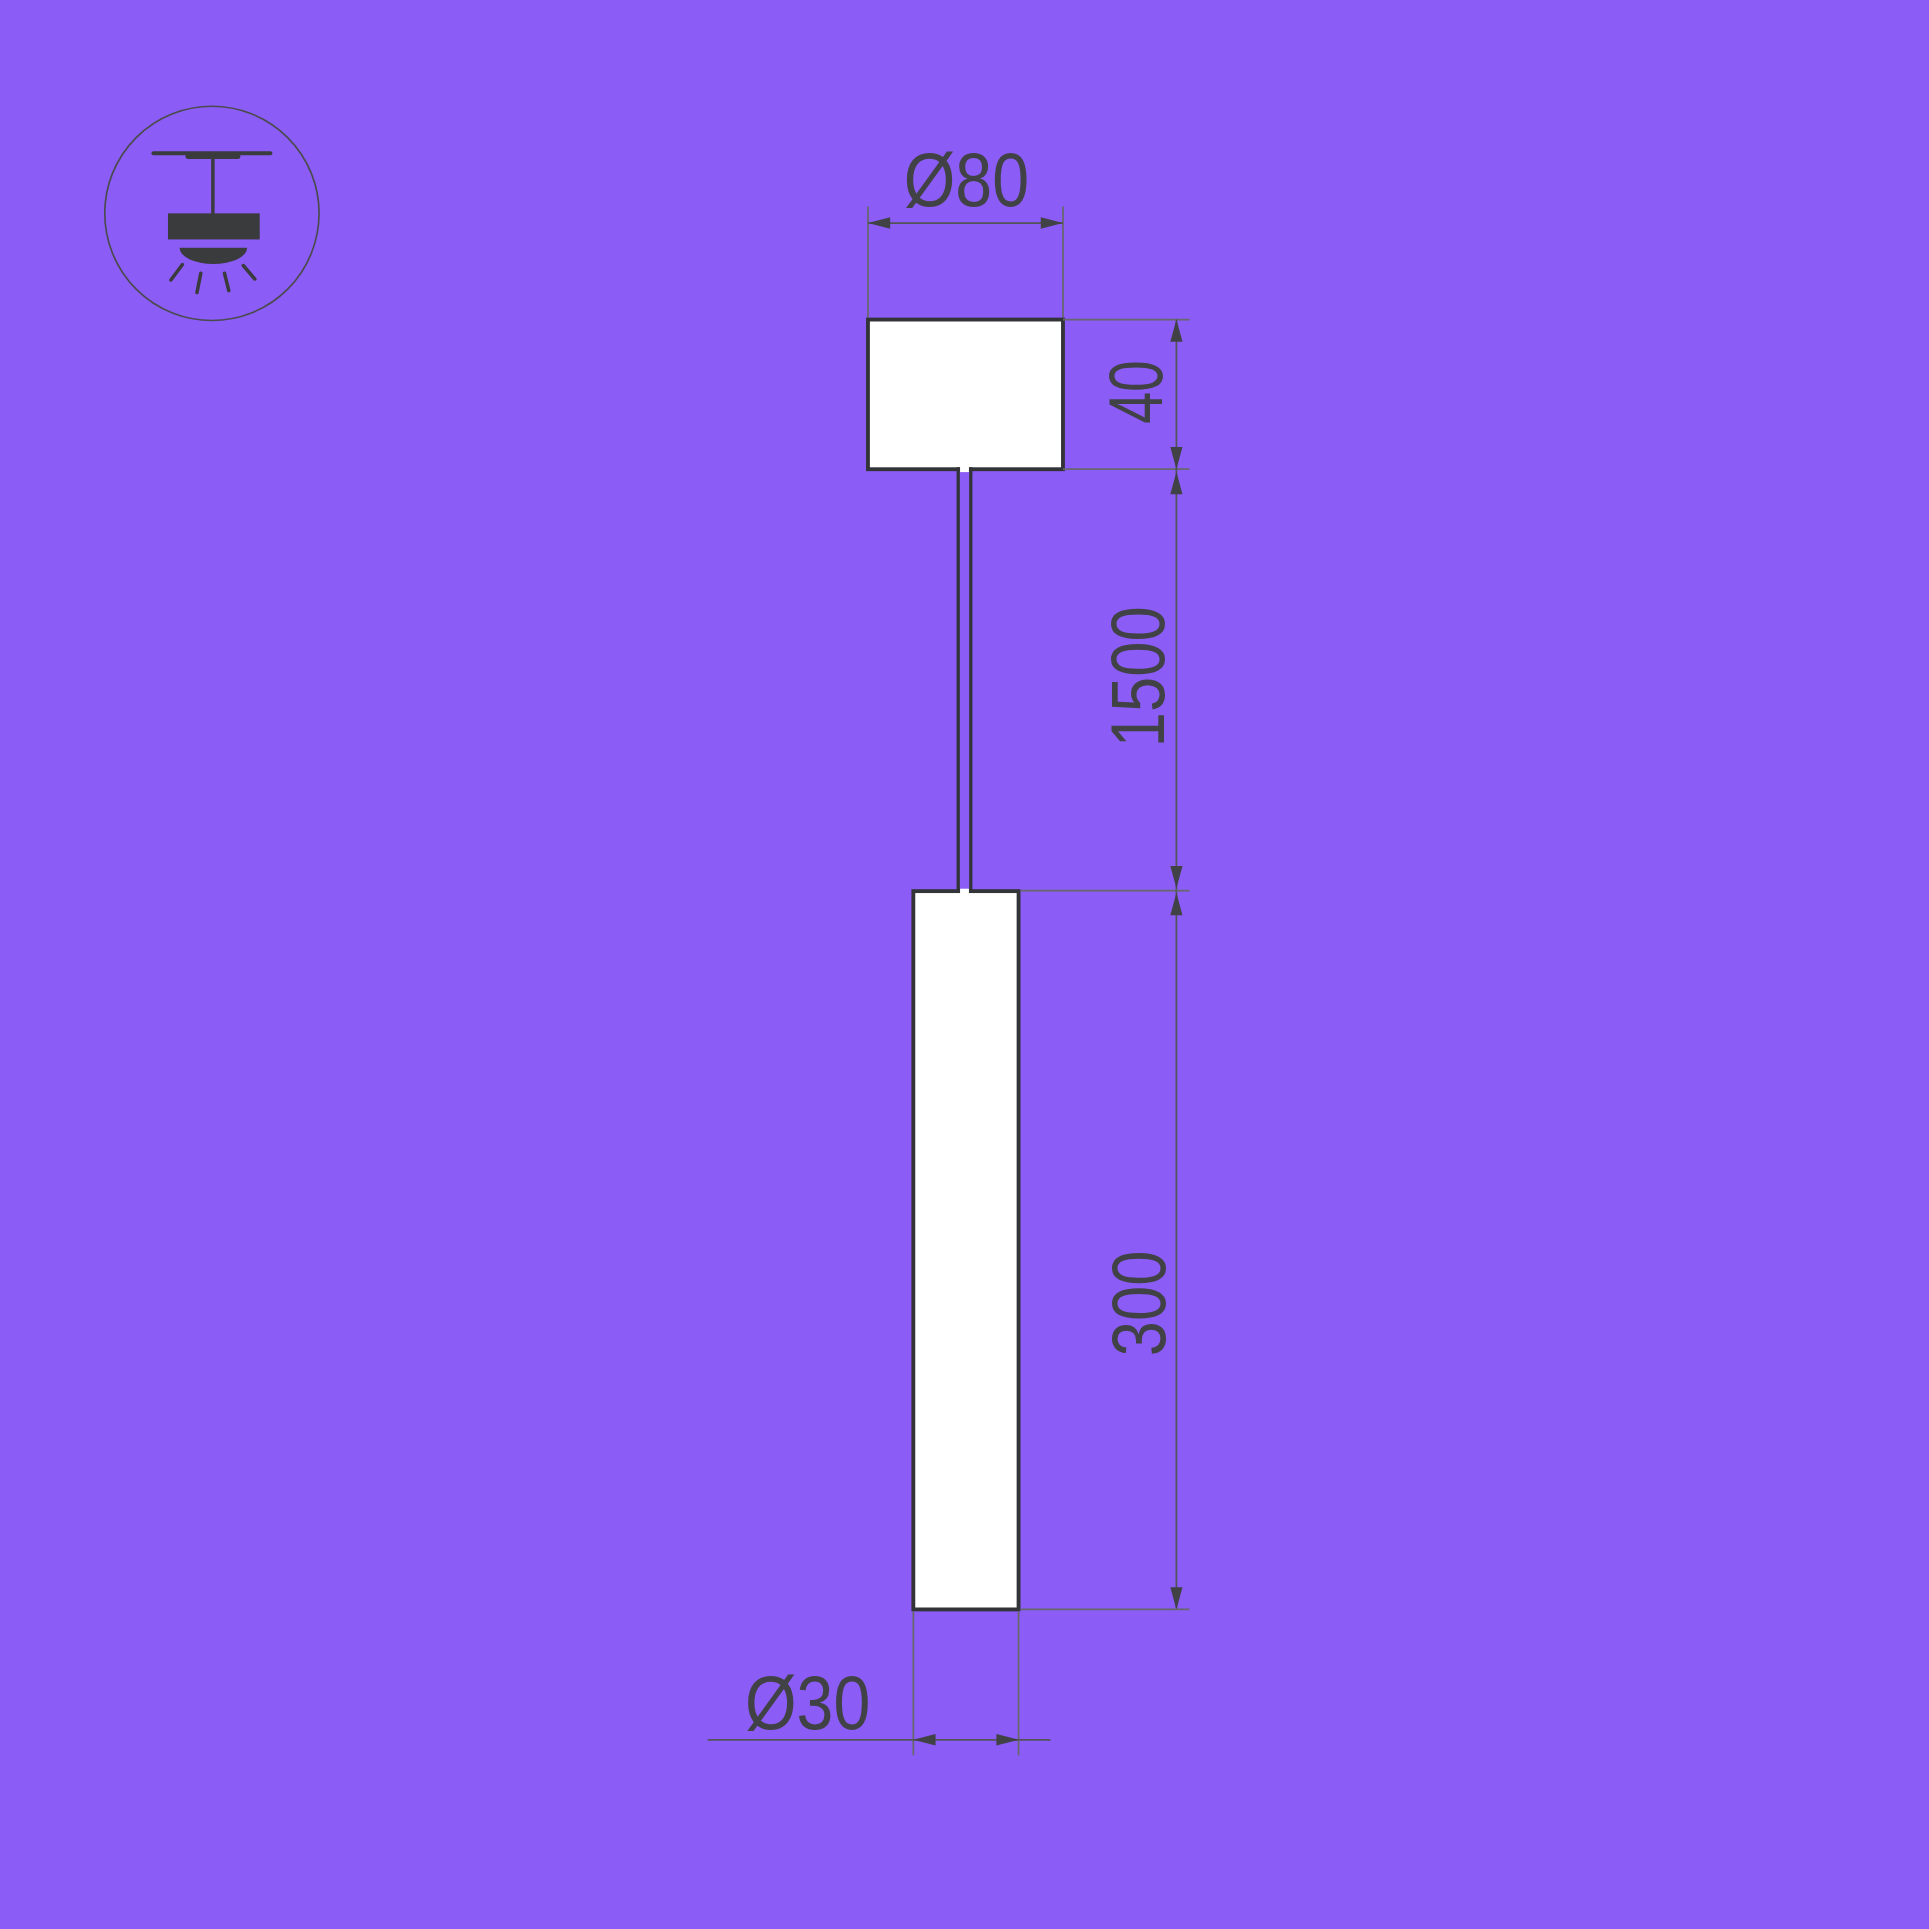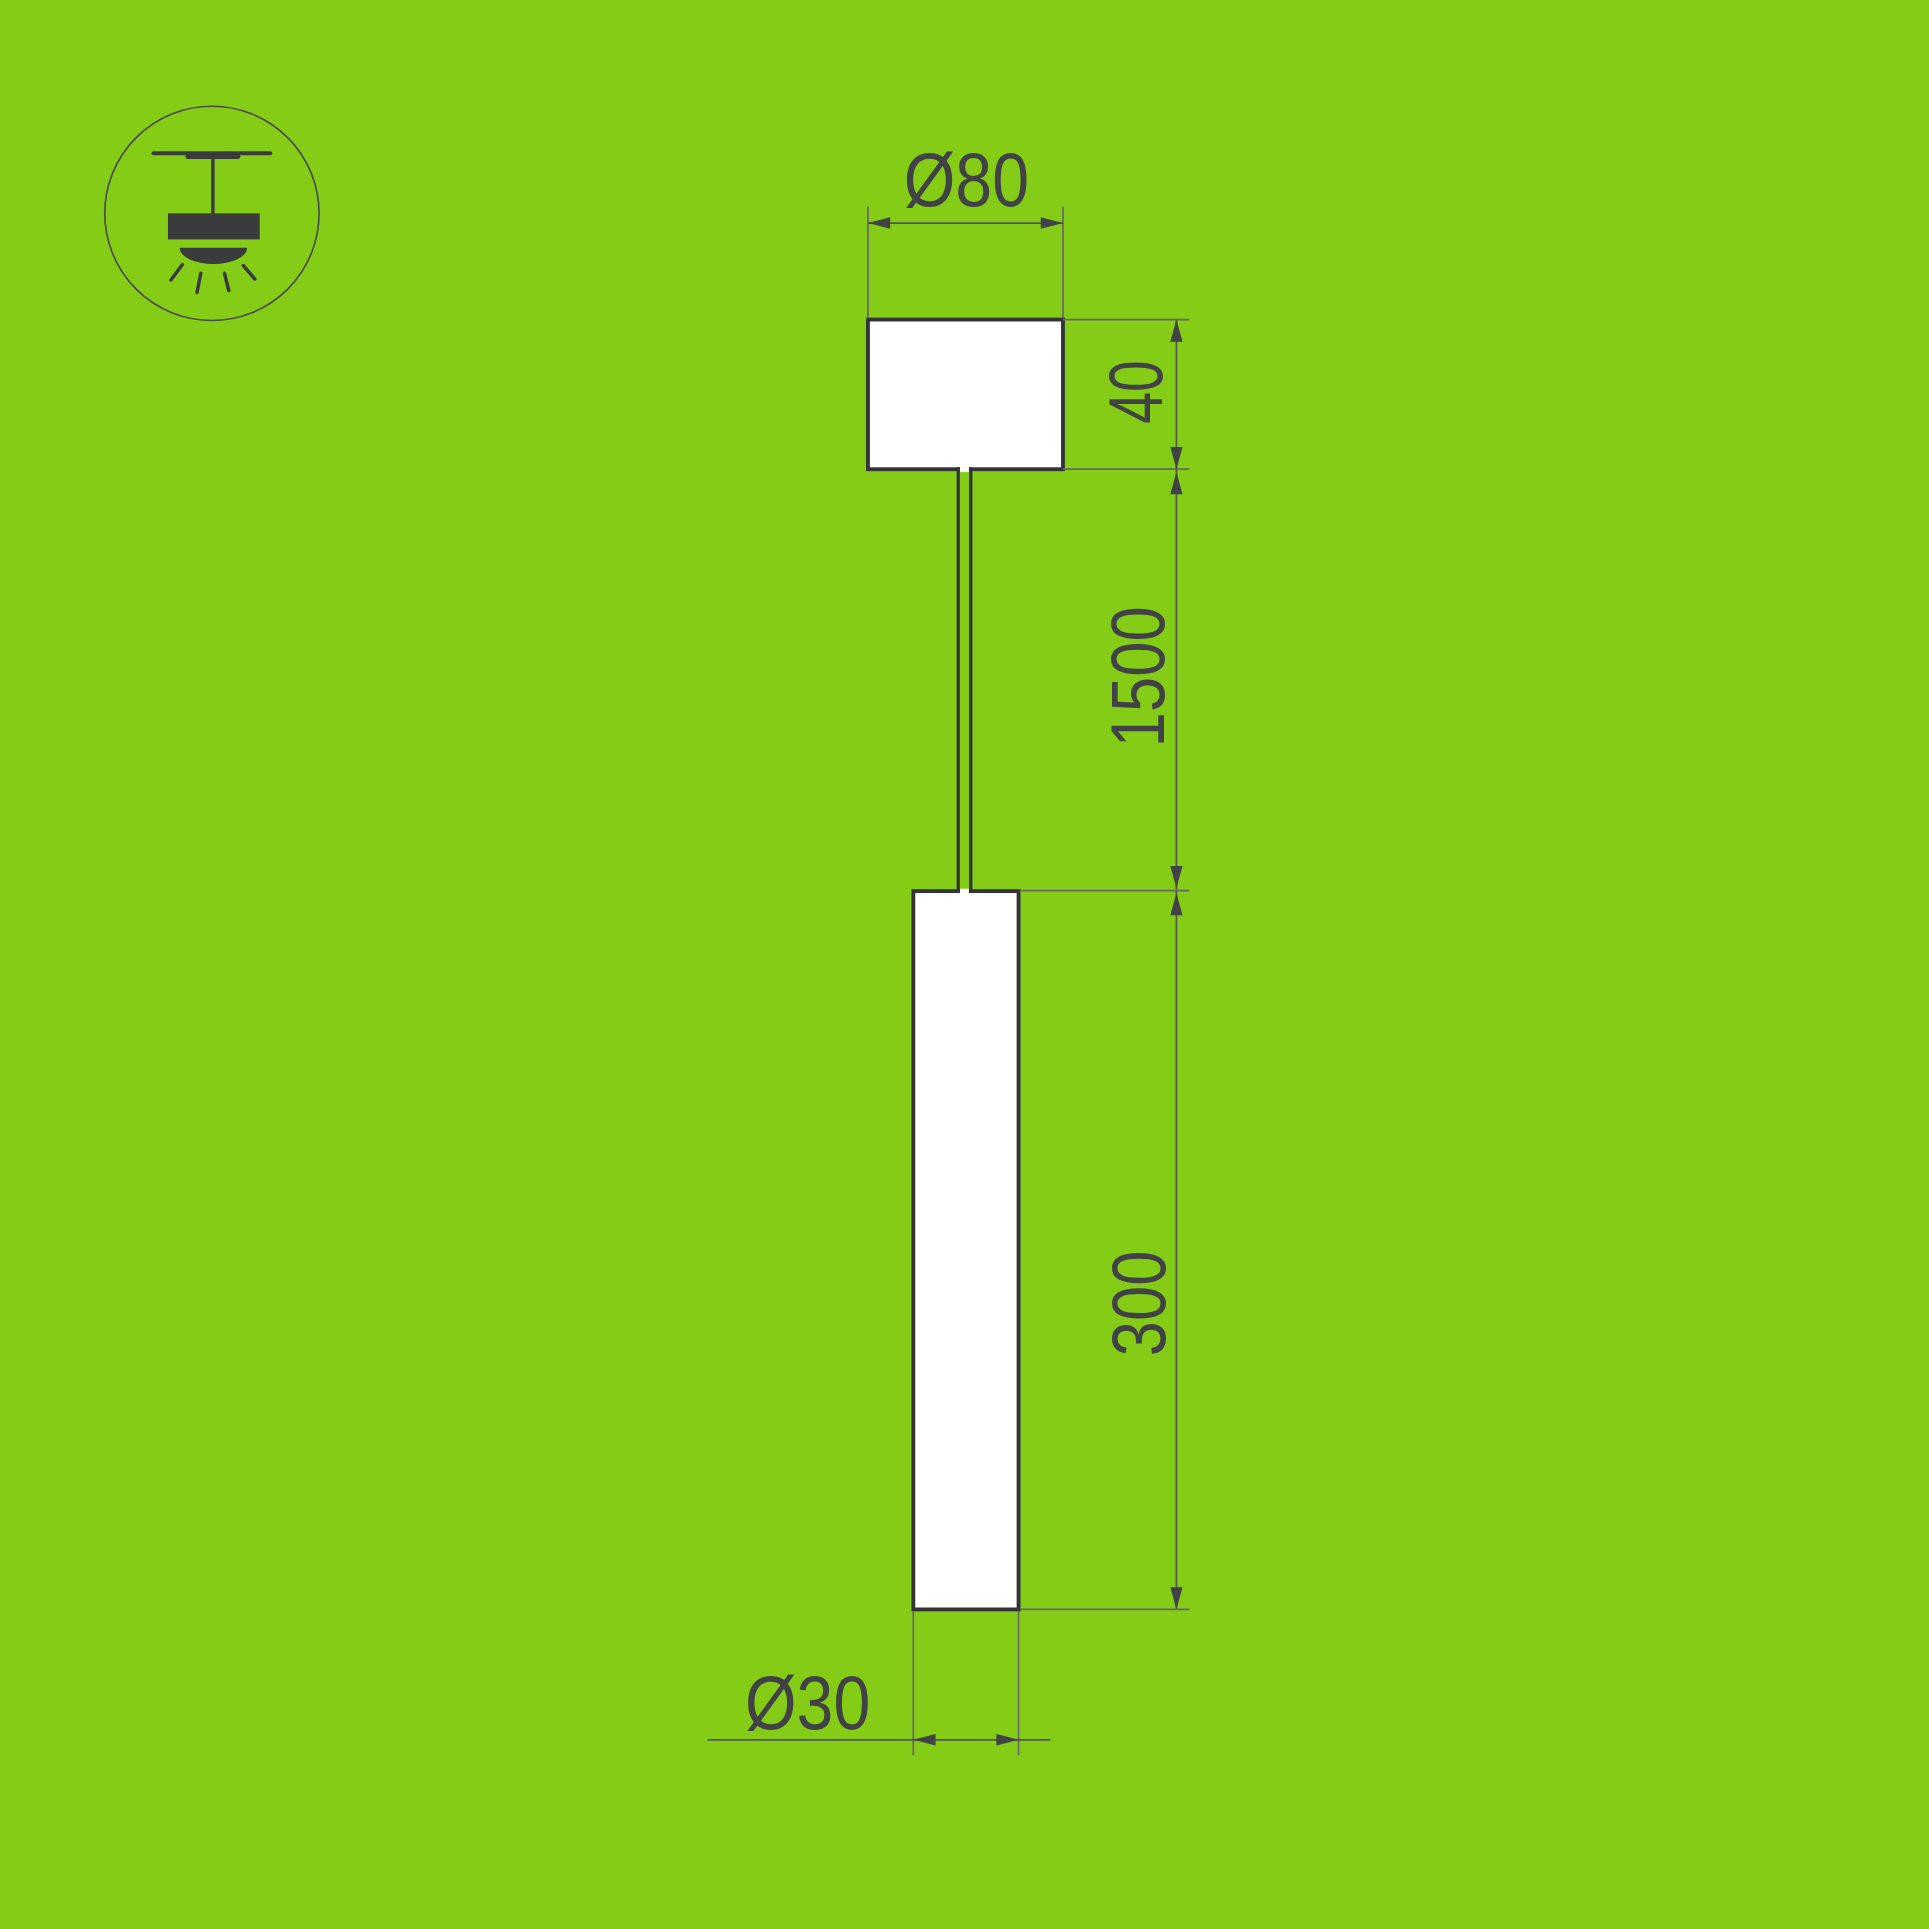--- a/index.html
+++ b/index.html
@@ -1,16 +1,16 @@
 <!DOCTYPE html>
 <html><head>
 <meta charset="utf-8">
 <style>
   html,body{margin:0;padding:0;background:#ffffff;}
-  .page{position:relative;width:1929px;height:1929px;background:#84cc16;overflow:hidden;}
+  .page{position:relative;width:1929px;height:1929px;background:#8b5cf6;overflow:hidden;}
   svg{position:absolute;left:0;top:0;}
   text{font-family:"Liberation Sans",sans-serif;fill:#414245;}
 </style>
 </head>
 <body>
 <div class="page">
 <svg width="1929" height="1929" viewBox="0 0 1998 1998">
 
   <circle cx="219.5" cy="221" r="111" fill="none" stroke="#4a4b4d" stroke-width="1.7"></circle>
 

